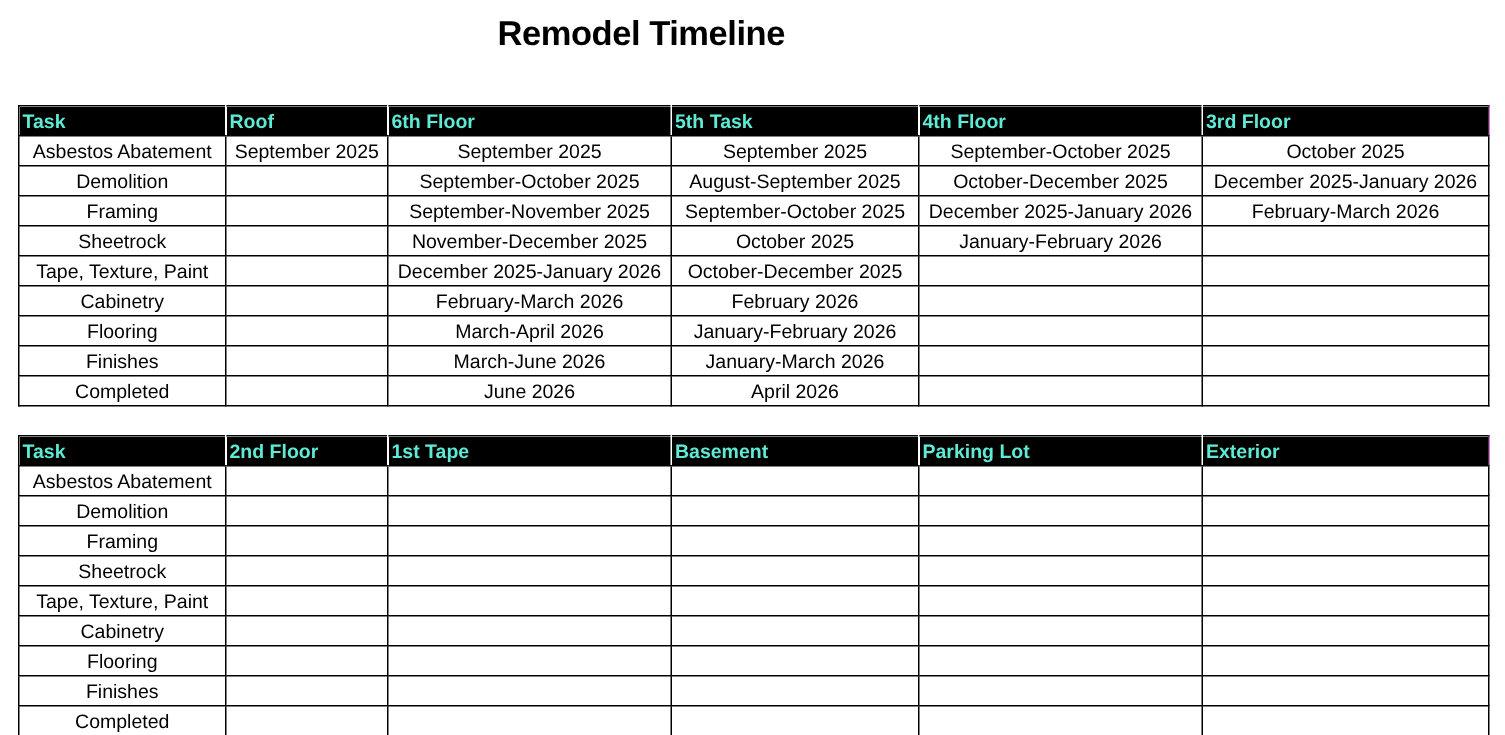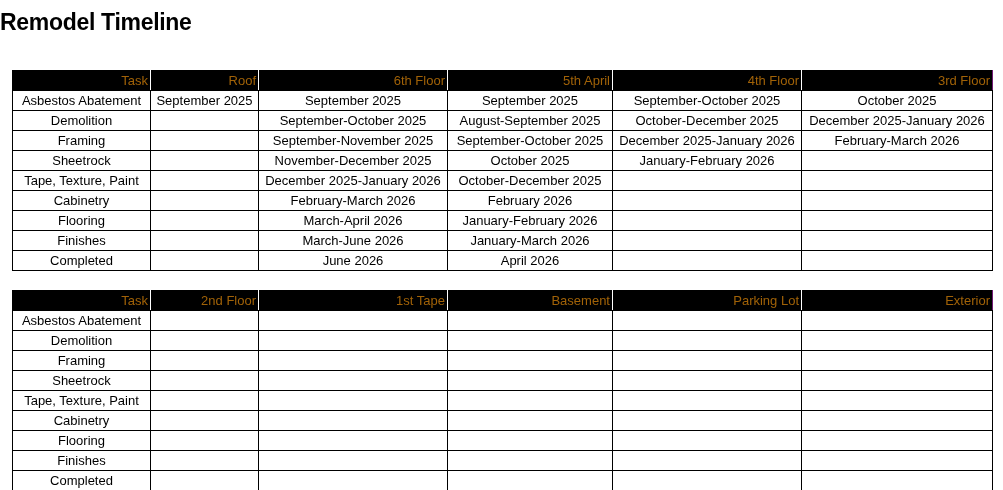--- a/index.html
+++ b/index.html
@@ -1,24 +1,24 @@
 <!DOCTYPE html>
 <html><head>
 <meta charset="utf-8">
 <style>
   html, body { margin: 0; padding: 0; background: #ffffff; }
   body { width: 1003px; height: 490px; position: relative; overflow: hidden;
          font-family: "Liberation Sans", "DejaVu Sans", sans-serif; color: #000; }
-  .title { position: absolute; left: 0; top: 9px; width: 855px; text-align: left;
+  .title { position: absolute; left: 0; top: 9px; width: 855px; text-align: center;
            font-size: 23px; font-weight: bold; letter-spacing: -0.3px; }
   table { position: absolute; left: 12px; border-collapse: collapse; table-layout: fixed; width: 980px; }
   table.t1 { top: 70px; }
   table.t2 { top: 290px; }
   th, td { height: 19px; padding: 0 2px; font-size: 13px; line-height: 19px; white-space: nowrap; overflow: hidden; }
-  th { background: #000; color: #a16207; font-weight: normal; text-align: right;
+  th { background: #000; color: #5eead4; font-weight: bold; text-align: left;
        border-left: 1px solid #fff; border-right: 1px solid #fff; border-top: 1px solid #000; border-bottom: 1px solid #000; }
   th:first-child { border-left: 1px solid #000; }
   th:last-child { border-right: 1px solid #701a75; }
   td { border: 1px solid #000; text-align: center; }
   td.task { text-align: center; }
   col.c0 { width: 138px; } col.c1 { width: 108px; } col.c2 { width: 189px; }
   col.c3 { width: 165px; } col.c4 { width: 189px; } col.c5 { width: 191px; }
 </style>
 </head>
 <body>
@@ -32,21 +32,21 @@
       <col class="c2">
       <col class="c3">
       <col class="c4">
       <col class="c5">
     </colgroup>
   <thead>
     <tr>
       <th>Task</th>
       <th>Roof</th>
       <th>6th Floor</th>
-      <th>5th April</th>
+      <th>5th Task</th>
       <th>4th Floor</th>
       <th>3rd Floor</th>
     </tr>
   </thead>
   <tbody id="t1body">
       <tr>
         <td class="task">Asbestos Abatement</td>
         <td>September 2025</td>
         <td>September 2025</td>
         <td>September 2025</td>

